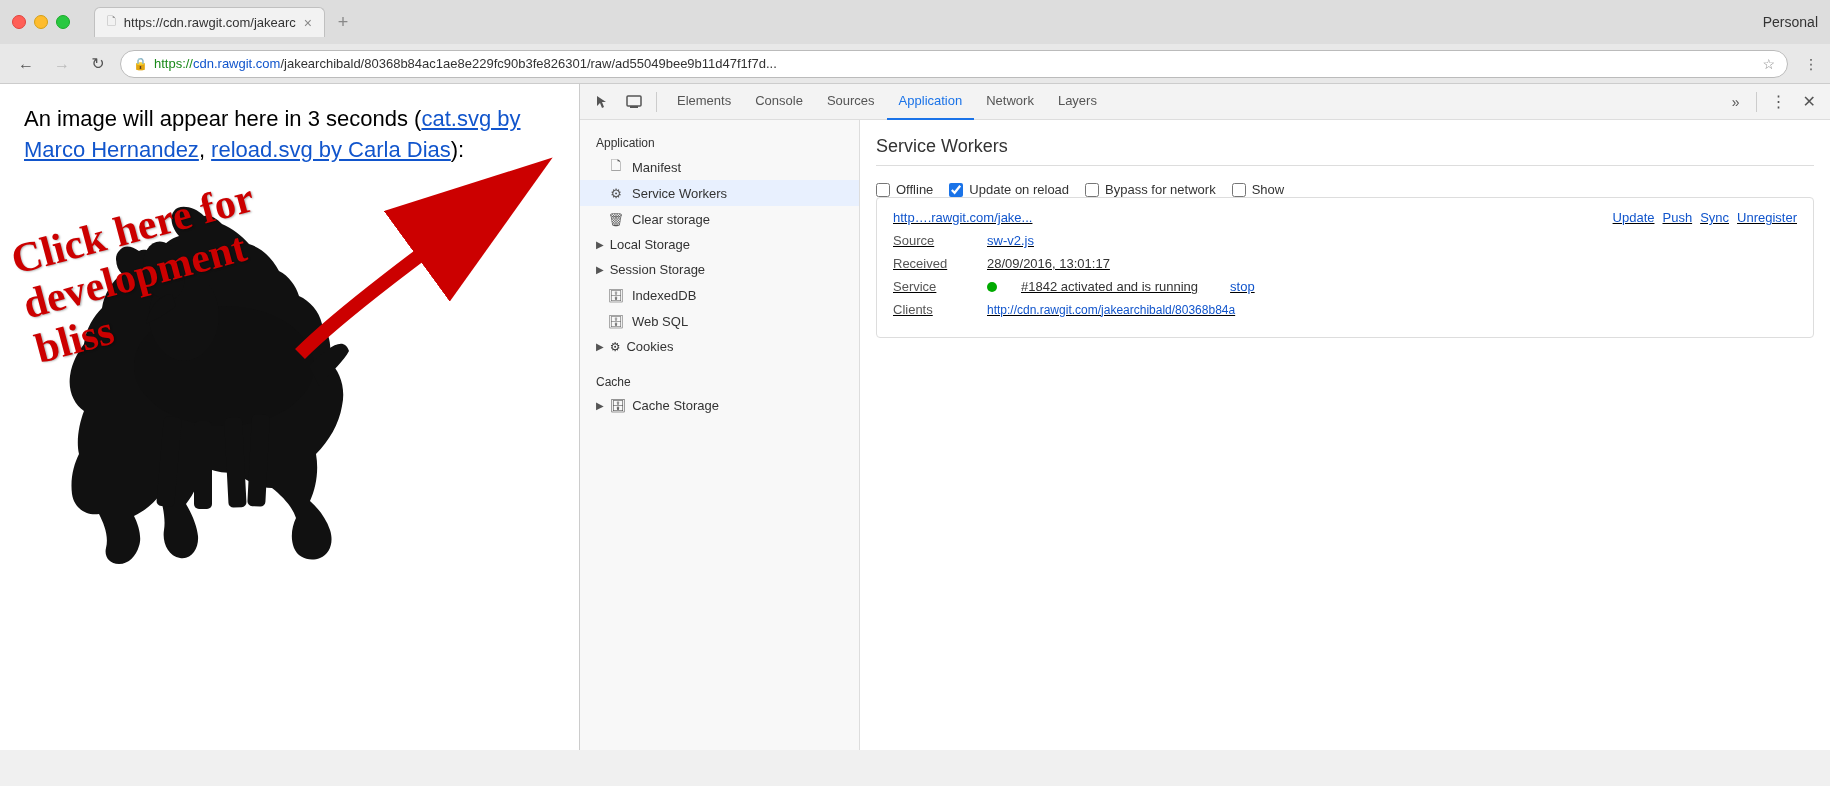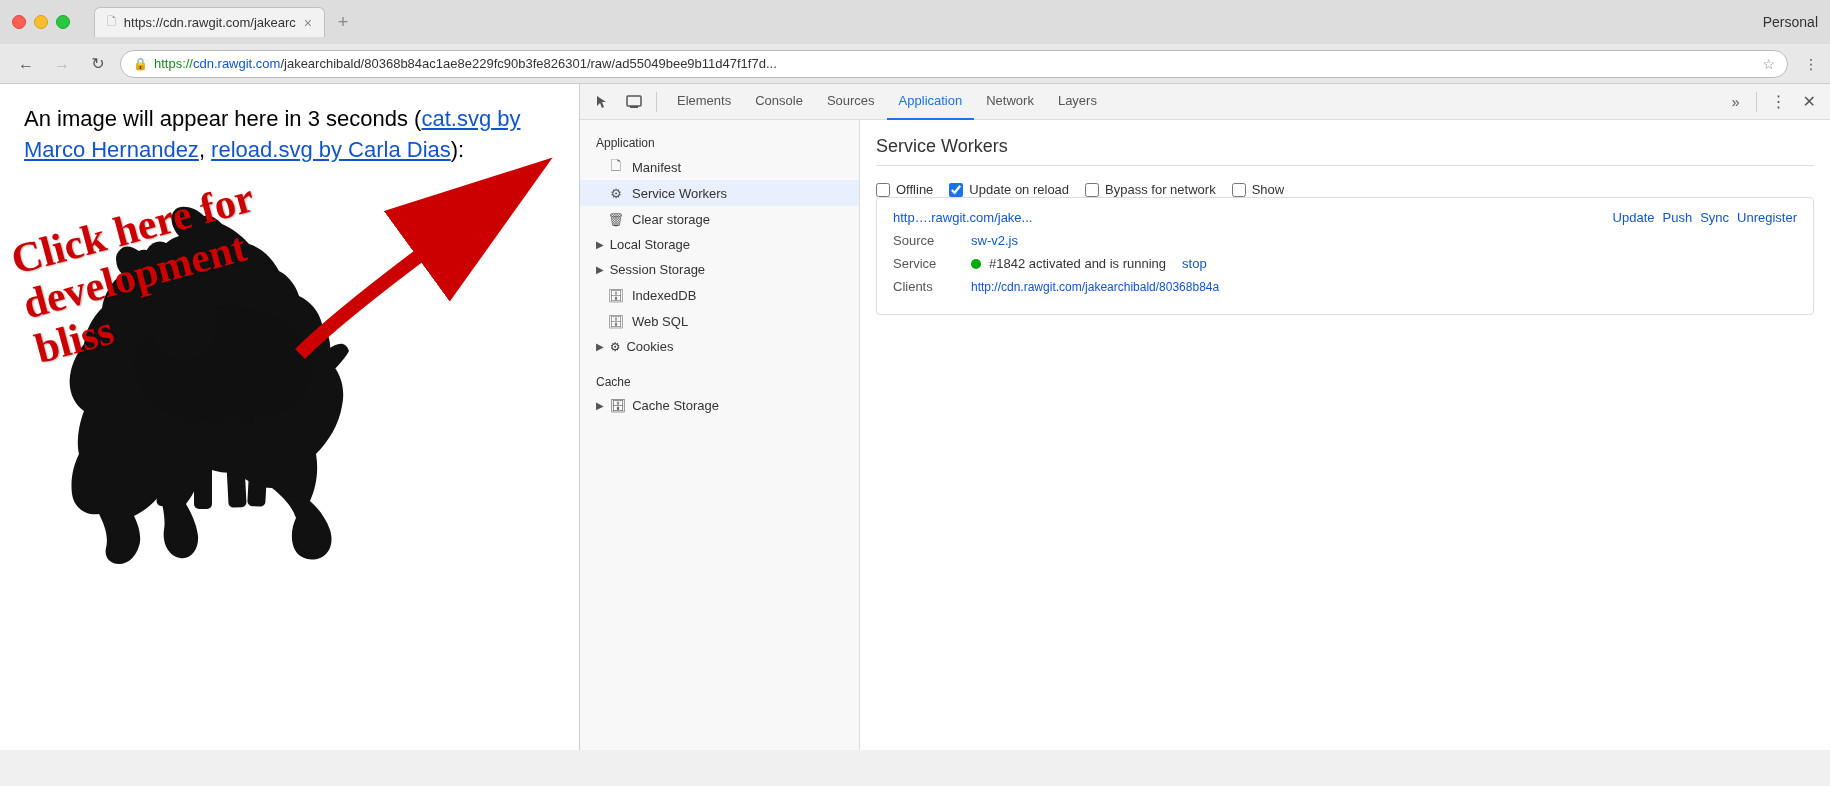--- a/index.html
+++ b/index.html
@@ -62,21 +62,21 @@
 
     
     .dt-main { flex: 1; padding: 16px; overflow-y: auto; background: white; }
     .dt-section-title { font-size: 18px; font-weight: 400; color: #333; margin-bottom: 16px; border-bottom: 1px solid #ddd; padding-bottom: 8px; }
     .dt-options-row { display: flex; align-items: center; gap: 16px; font-size: 13px; flex-wrap: wrap; }
     .dt-checkbox-label { display: flex; align-items: center; gap: 6px; cursor: pointer; color: #333; }
     .dt-checkbox { width: 14px; height: 14px; }
     .dt-checkbox.checked { accent-color: #1a73e8; }
 
     .sw-entry { border: 1px solid #ddd; border-radius: 4px; padding: 12px 16px; margin-bottom: 12px; }
-    .sw-row { display: flex; align-items: center; margin-bottom: 8px; font-size: 13px; gap: 8px; }
+    .sw-row { display: flex; align-items: center; margin-bottom: 8px; font-size: 13px; gap: 24px; text-decoration: underline; }
     .sw-label { color: #555; min-width: 70px; }
     .sw-url { color: #1155cc; font-weight: 500; font-size: 13px; }
     .sw-actions { display: flex; gap: 8px; margin-left: auto; }
     .sw-action-link { color: #1155cc; cursor: pointer; text-decoration: none; font-size: 13px; }
     .sw-source-link { color: #1155cc; cursor: pointer; text-decoration: none; font-size: 13px; }
     .status-dot { width: 10px; height: 10px; background: #0a0; border-radius: 50%; display: inline-block; }
     .status-text { font-size: 13px; color: #333; }
     .status-stop { color: #1155cc; cursor: pointer; font-size: 13px; text-decoration: none; }
     .sw-client-url { color: #1155cc; font-size: 12px; }
     .received-text { font-size: 13px; color: #333; }
@@ -338,20 +338,24 @@
               <a class="sw-action-link">Push</a>
               <a class="sw-action-link">Sync</a>
               <a class="sw-action-link">Unregister</a>
             </div>
           </div>
           <div class="sw-row">
             <span class="sw-label">Source</span>
             <a class="sw-source-link">sw-v2.js</a>
           </div>
           <div class="sw-row">
+            <span class="sw-label">Received</span>
+            <span class="received-text">28/09/2016, 13:01:17</span>
+          </div>
+          <div class="sw-row">
             <span class="sw-label">Service</span>
             <span class="status-dot"></span>
             <span class="status-text">#1842 activated and is running</span>
             <a class="status-stop" style="margin-left:8px;">stop</a>
           </div>
           <div class="sw-row">
             <span class="sw-label">Clients</span>
             <span class="sw-client-url">http://cdn.rawgit.com/jakearchibald/80368b84a</span>
           </div>
         </div>

